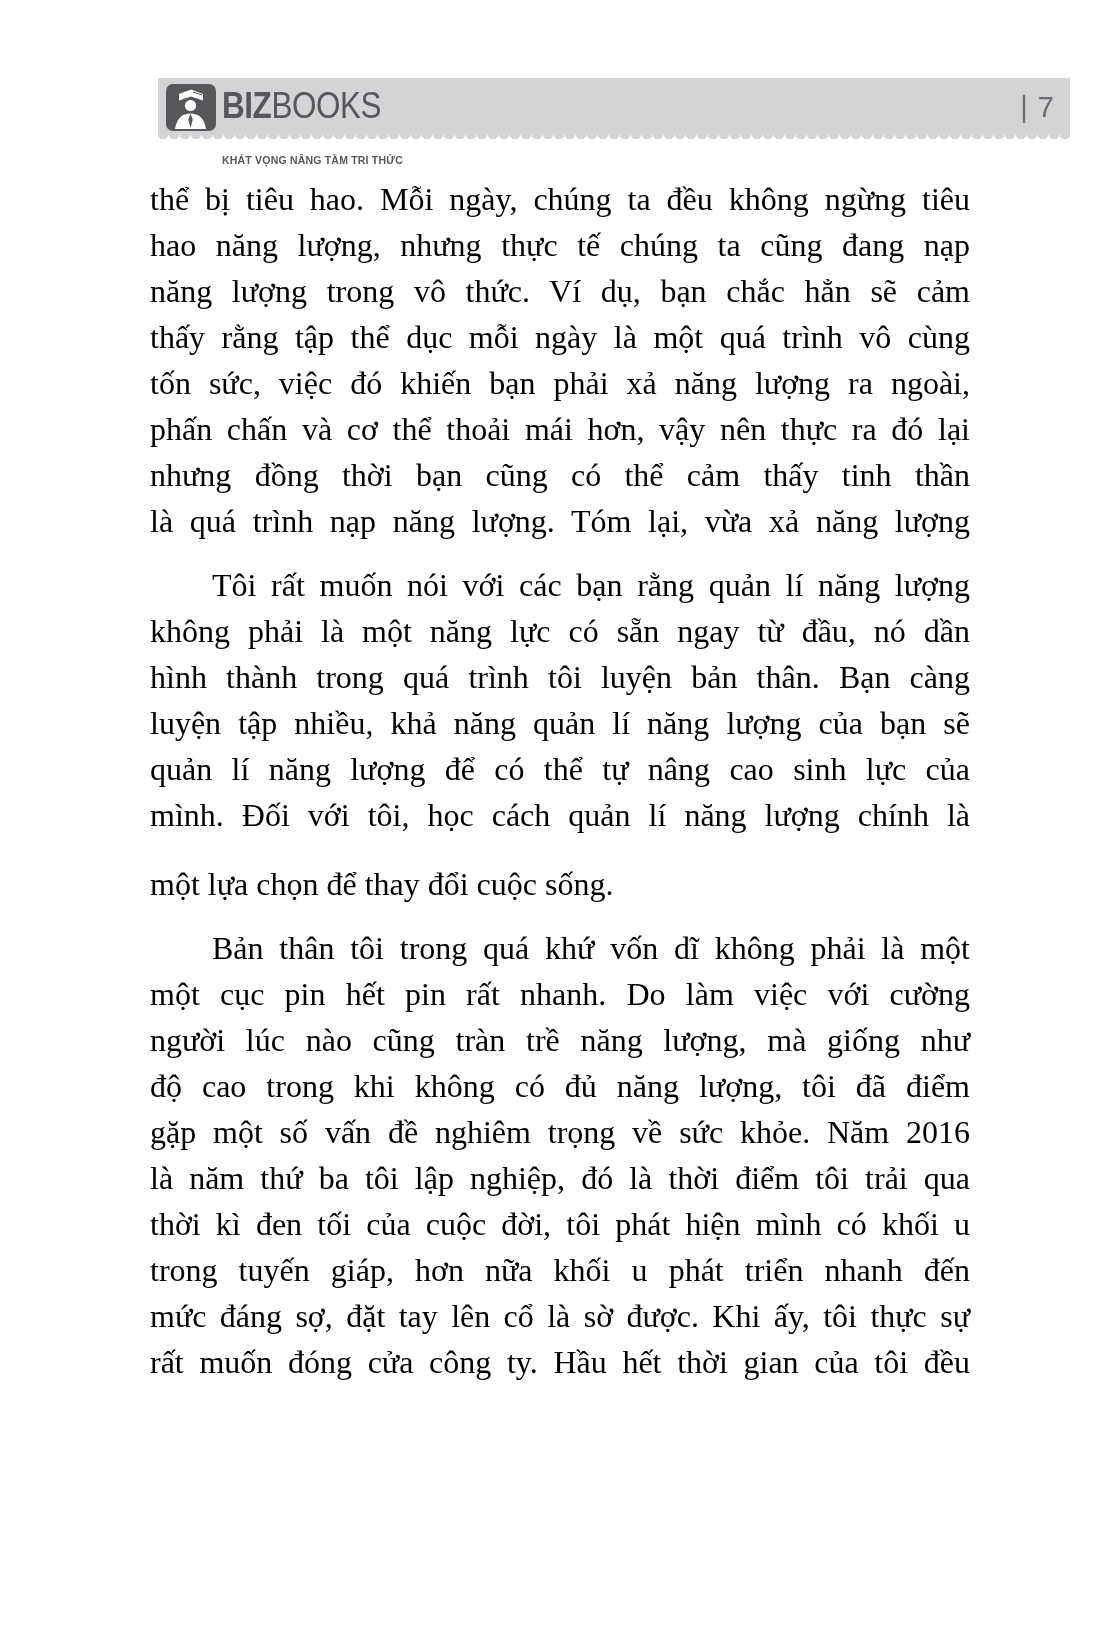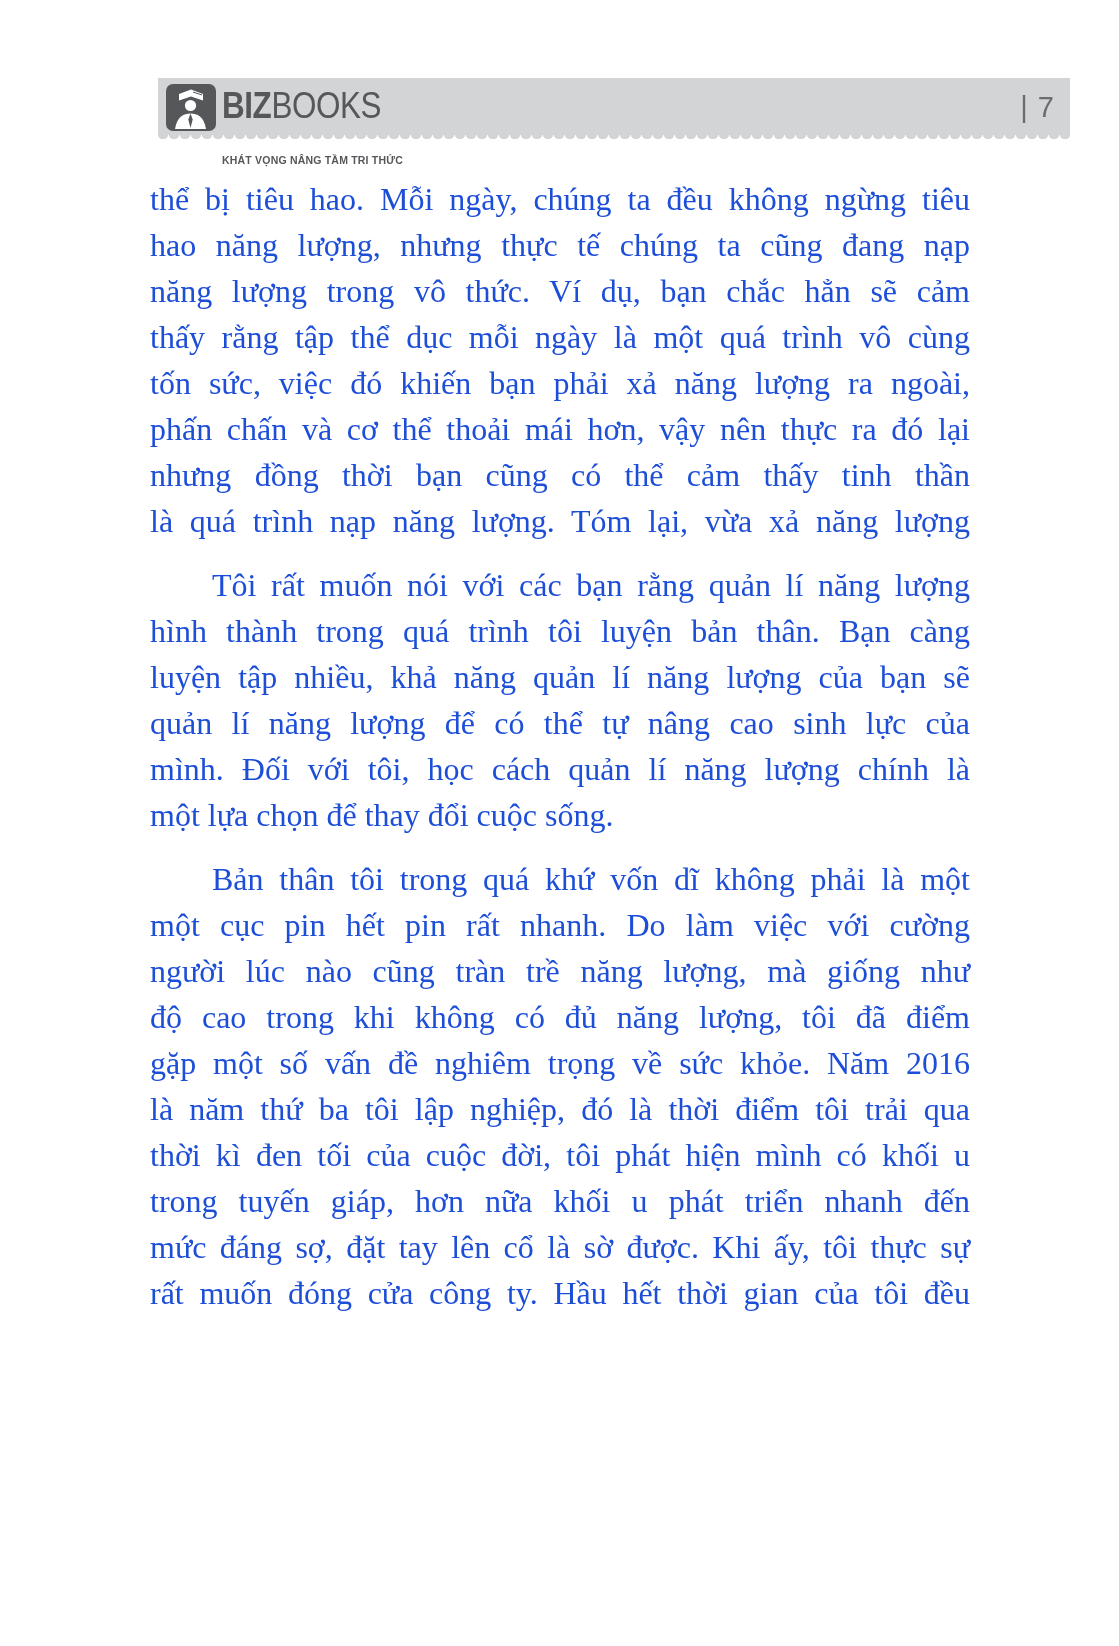--- a/index.html
+++ b/index.html
@@ -83,28 +83,28 @@
   .page-number .sep { margin-right: 10px; font-weight: 300; }
 
   
   .body-text {
     position: absolute;
     left: 150px;
     top: 176px;
     width: 820px;
     font-size: 32px;
     line-height: 46px;
-    color: #1d4ed8;
+    color: #000000;
   }
   .para + .para { margin-top: 18px; }
   .line {
     text-align: justify;
     text-align-last: justify;
   }
-  .line.no-stretch { text-align-last: left; }
+  .line.no-stretch { text-align-last: left; margin-top: 23px; }
   .line.indented { text-indent: 62px; }
 </style>
 </head>
 <body>
 
 <div class="page">
 
   <div class="header-band">
 
     <span class="logo-icon">
@@ -141,20 +141,21 @@
         <div class="line">hao năng lượng, nhưng thực tế chúng ta cũng đang nạp</div>
         <div class="line">năng lượng trong vô thức. Ví dụ, bạn chắc hẳn sẽ cảm</div>
         <div class="line">thấy rằng tập thể dục mỗi ngày là một quá trình vô cùng</div>
         <div class="line">tốn sức, việc đó khiến bạn phải xả năng lượng ra ngoài,</div>
         <div class="line">phấn chấn và cơ thể thoải mái hơn, vậy nên thực ra đó lại</div>
         <div class="line">nhưng đồng thời bạn cũng có thể cảm thấy tinh thần</div>
         <div class="line">là quá trình nạp năng lượng. Tóm lại, vừa xả năng lượng</div>
       </div>
       <div class="para">
         <div class="line indented">Tôi rất muốn nói với các bạn rằng quản lí năng lượng</div>
+        <div class="line">không phải là một năng lực có sẵn ngay từ đầu, nó dần</div>
         <div class="line">hình thành trong quá trình tôi luyện bản thân. Bạn càng</div>
         <div class="line">luyện tập nhiều, khả năng quản lí năng lượng của bạn sẽ</div>
         <div class="line">quản lí năng lượng để có thể tự nâng cao sinh lực của</div>
         <div class="line">mình. Đối với tôi, học cách quản lí năng lượng chính là</div>
         <div class="line no-stretch">một lựa chọn để thay đổi cuộc sống.</div>
       </div>
       <div class="para">
         <div class="line indented">Bản thân tôi trong quá khứ vốn dĩ không phải là một</div>
         <div class="line">một cục pin hết pin rất nhanh. Do làm việc với cường</div>
         <div class="line">người lúc nào cũng tràn trề năng lượng, mà giống như</div>

